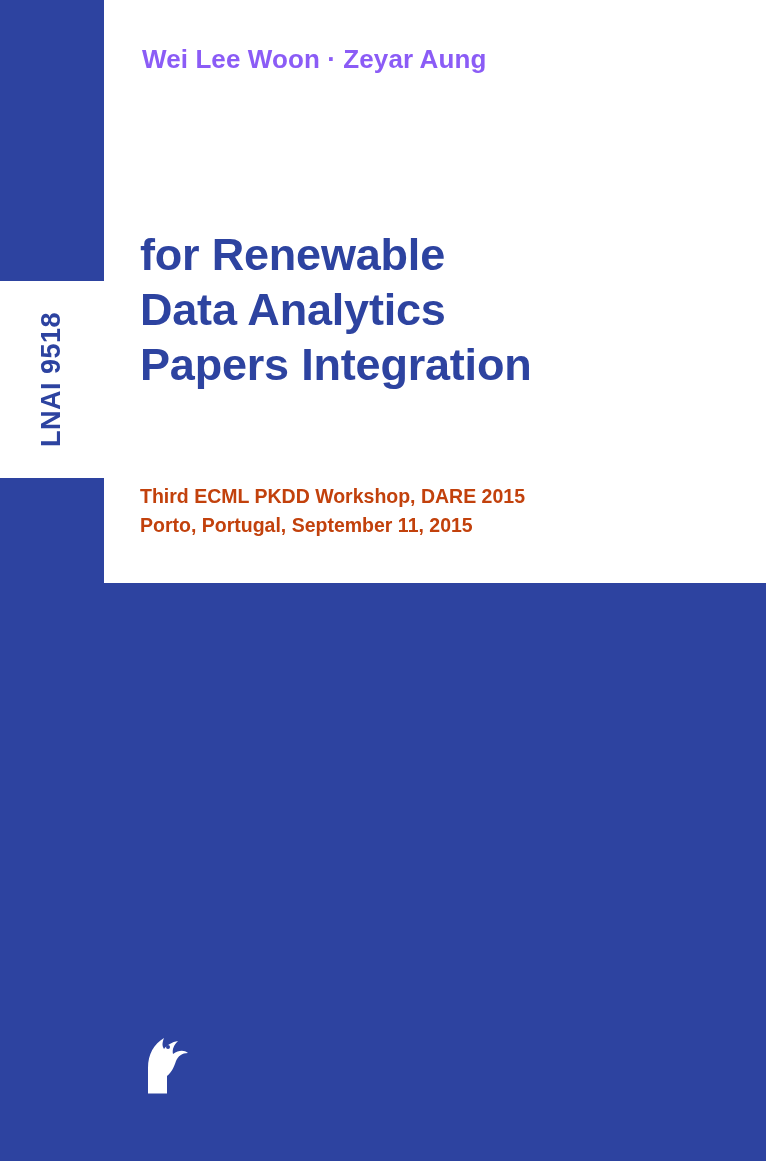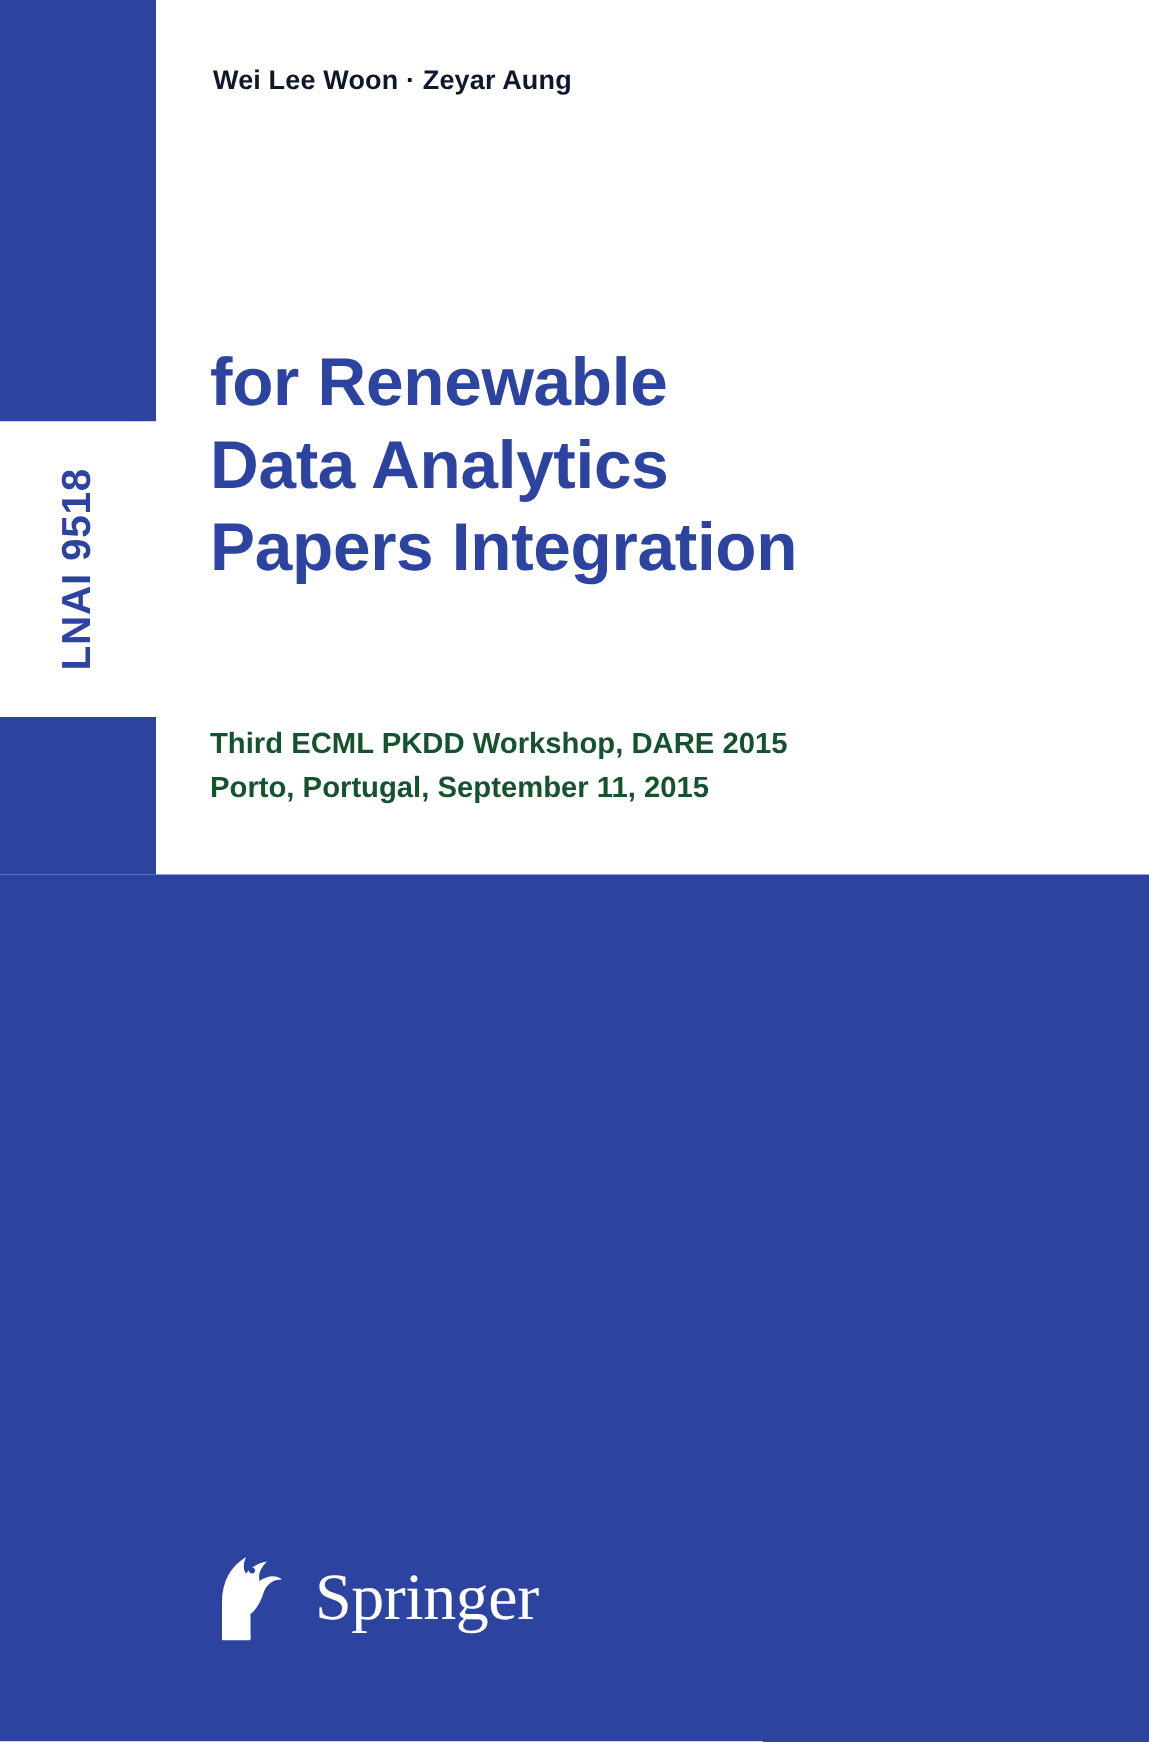--- a/index.html
+++ b/index.html
@@ -85,22 +85,22 @@
     height: 578px;
     background: #2d43a0;
   }
 
   
   .editors {
     position: absolute;
     left: 142px;
     top: 42px;
     width: 580px;
-    color: #0f172a;
-    font-size: 18px;
+    color: #8b5cf6;
+    font-size: 26px;
     font-weight: bold;
     line-height: 1.33;
     letter-spacing: 0.1px;
   }
   .editors .line {
     display: block;
     white-space: nowrap;
   }
 
   
@@ -119,21 +119,21 @@
     display: block;
     white-space: nowrap;
   }
 
   
   .subtitle {
     position: absolute;
     left: 140px;
     top: 482px;
     width: 600px;
-    color: #14532d;
+    color: #c2410c;
     font-size: 19.5px;
     font-weight: bold;
     line-height: 1.5;
   }
   .subtitle .sline {
     display: block;
     white-space: nowrap;
   }
 
   
@@ -189,16 +189,15 @@
   </div>
 
   <div class="publisher">
     <svg class="publisher-logo" viewBox="0 0 62 72">
       <path d="M14 64 L14 40 C14 26 20 16 30 10 C28 15 28 18 30 21 C33 17 38 14 44 13
                C40 17 38 21 39 26 C45 22 50 22 54 25 C48 25 44 28 42 33
                C40 39 38 44 33 48 L33 64 Z" fill="#ffffff"></path>
       <circle cx="34" cy="19" r="2" fill="#2d43a0"></circle>
       <path d="M14 64 L33 64" stroke="#ffffff" stroke-width="3" fill="none"></path>
     </svg>
-    <span class="publisher-name">Springer</span>
   </div>
 
 </div>
 
 </body></html>

